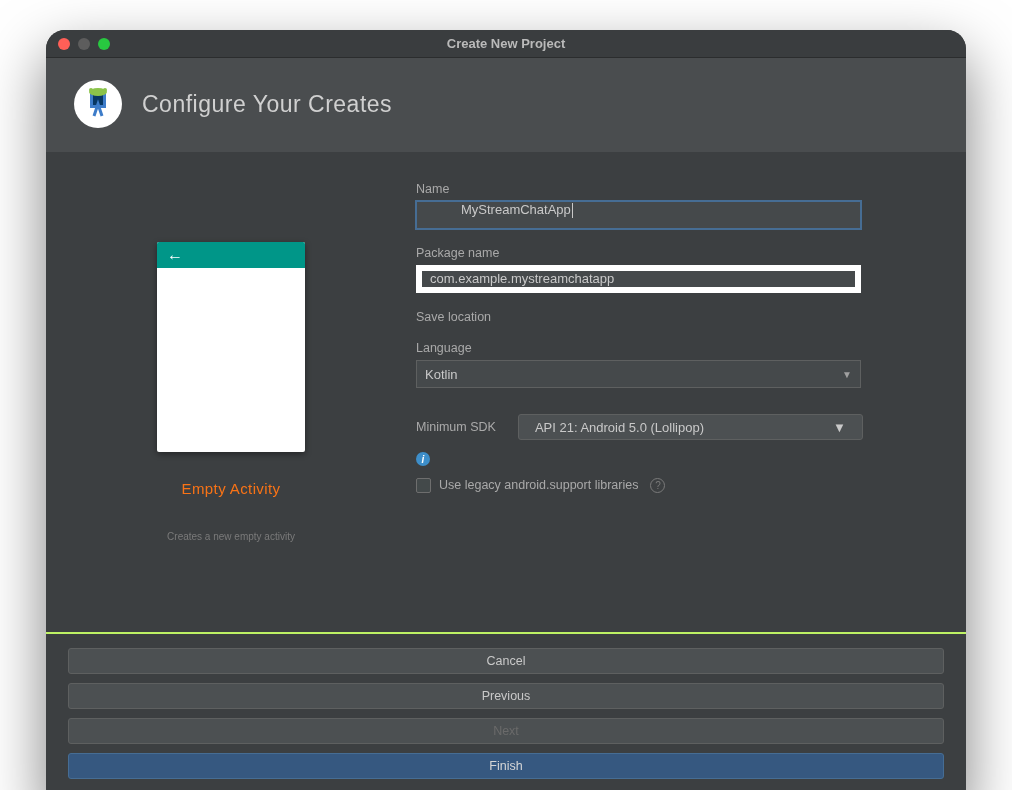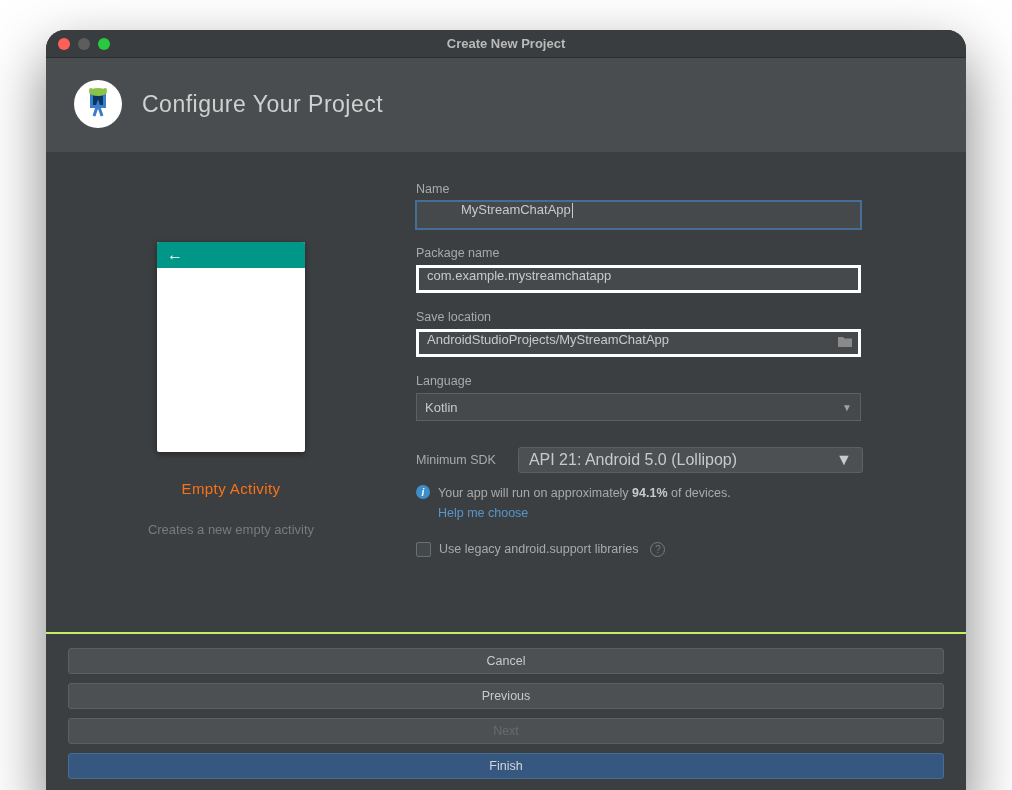--- a/index.html
+++ b/index.html
@@ -99,40 +99,40 @@
       color: #fff;
       font-size: 16px;
     }
     .preview-title {
       margin-top: 28px;
       color: #f97316;
       font-size: 15px;
       letter-spacing: 0.4px;
     }
     .preview-desc {
-      margin-top: 25px;
+      margin-top: 34px;
       color: #7a7a7a;
-      font-size: 13px;
+      font-size: 10px;
     }
     .right-pane {
       flex: 1;
       padding: 30px 40px 0 0;
     }
     .field-group { margin-bottom: 17px; }
     .field-label {
       color: #a9a9a9;
       font-size: 12.5px;
       margin-bottom: 5px;
       display: block;
     }
     .text-input {
       width: 445px;
       height: 28px;
       background: #45494b;
-      border: 3px solid #ffffff;
+      border: 6px solid #ffffff;
       color: #c9c9c9;
       font-size: 13px;
       padding: 0 8px;
       outline: none;
     }
     .text-input.focused {
       border: 1px solid #466d94;
       box-shadow: 0 0 0 1px #466d94;
       padding-left: 44px;
     }
@@ -178,22 +178,22 @@
       color: #a9a9a9;
       font-size: 12.5px;
     }
     .sdk-select {
       width: 345px;
       height: 26px;
       background: #4c5052;
       border: 1px solid #5e6060;
       border-radius: 3px;
       color: #c9c9c9;
-      font-size: 16px;
-      padding: 0 10px;
+      font-size: 13px;
+      padding: 0 16px;
       display: flex;
       align-items: center;
       justify-content: space-between;
       cursor: pointer;
     }
     .info-row {
       display: flex;
       align-items: flex-start;
       gap: 8px;
       margin-top: 10px;
@@ -221,23 +221,23 @@
     .info-text .pct { font-weight: bold; color: #c9c9c9; }
     .link {
       color: #5896c8;
       font-size: 12.5px;
       cursor: pointer;
       display: block;
       margin-top: 3px;
     }
     .checkbox-row {
       display: flex;
-      align-items: center;
+      align-items: flex-start;
       gap: 8px;
-      margin-top: 22px;
+      margin-top: 12px;
     }
     .checkbox {
       width: 15px;
       height: 15px;
       border: 1px solid #6e6e6e;
       background: #43494a;
       border-radius: 2px;
     }
     .checkbox-label {
       color: #a9a9a9;
@@ -313,21 +313,21 @@
     <div class="header-icon">
       <svg width="36" height="36" viewBox="0 0 36 36">
         <path d="M 10 6 L 10 22 L 26 22 L 26 6 Z" fill="#3d7cc9"></path>
         <rect x="13" y="9" width="10" height="10" fill="#073763"></rect>
         <path d="M 14 30 L 18 18 L 22 30" stroke="#3d7cc9" stroke-width="3" fill="none"></path>
         <circle cx="11" cy="4" r="2" fill="#8bc34a"></circle>
         <circle cx="25" cy="4" r="2" fill="#8bc34a"></circle>
         <ellipse cx="18" cy="6" rx="9" ry="4" fill="#8bc34a"></ellipse>
       </svg>
     </div>
-    <div class="header-title">Configure Your Project</div>
+    <div class="header-title">Configure Your Creates</div>
   </div>
 
   <div class="body">
     <div class="left-pane">
       <div class="preview">
         <div class="preview-header">
           <span class="preview-back">←</span>
         </div>
       </div>
       <div class="preview-title">Empty Activity</div>
@@ -341,54 +341,40 @@
         <div class="text-input focused"><span>MyStreamChatApp</span><span class="cursor"></span></div>
       </div>
 
       <div class="field-group">
         <label class="field-label">Package name</label>
         <div class="text-input"><span>com.example.mystreamchatapp</span></div>
       </div>
 
       <div class="field-group">
         <label class="field-label">Save location</label>
-        <div class="input-with-icon">
-          <div class="text-input"><span>AndroidStudioProjects/MyStreamChatApp</span></div>
-          <span class="browse-icon">
-            <svg width="15" height="12" viewBox="0 0 15 12">
-                <path d="M0 1 L5 1 L6.5 2.5 L14 2.5 L14 11 L0 11 Z" fill="#8a8a8a"></path>
-              </svg>
-          </span>
-        </div>
       </div>
 
       <div class="field-group">
         <label class="field-label">Language</label>
         <div class="select">
           <span>Kotlin</span>
           <span class="caret">▼</span>
         </div>
       </div>
 
       <div class="field-group" style="margin-top:26px;">
         <div class="sdk-row">
           <span class="sdk-label">Minimum SDK</span>
           <div class="sdk-select">
             <span>API 21: Android 5.0 (Lollipop)</span>
             <span class="caret">▼</span>
           </div>
         </div>
         <div class="info-row">
           <div class="info-icon">i</div>
-          <div>
-            <span class="info-text">
-              <span>Your app will run on approximately </span><span class="pct">94.1%</span><span> of devices.</span>
-            </span>
-            <span class="link">Help me choose</span>
-          </div>
         </div>
 
         <div class="checkbox-row">
           <div class="checkbox"></div>
           <span class="checkbox-label">Use legacy android.support libraries</span>
           <div class="help-icon">?</div>
         </div>
       </div>
 
     </div>

